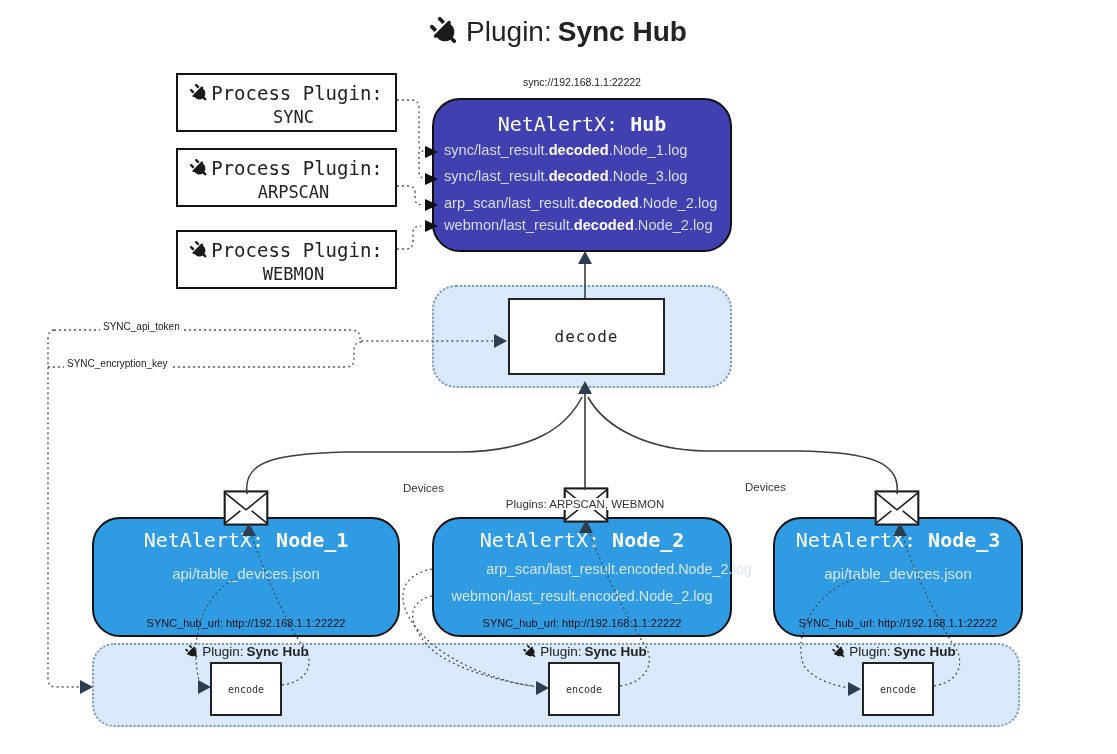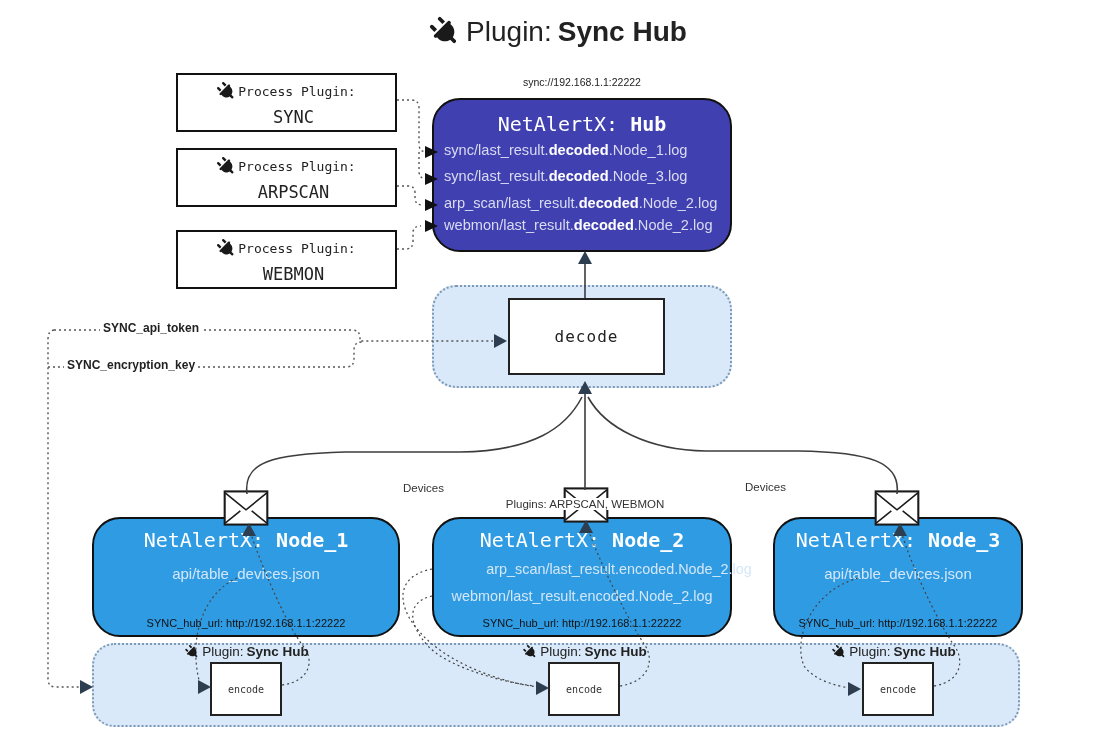--- a/index.html
+++ b/index.html
@@ -21,25 +21,25 @@
            border-radius:28px;box-sizing:border-box;z-index:10;}
   .hub-title{position:absolute;left:0;top:12px;width:100%;text-align:center;font-size:20px;color:#fff;}
   .hub-row{position:absolute;left:10px;width:292px;font-size:14.6px;color:#D9DBF2;white-space:nowrap;}
   .hub-row b{color:#ffffff;font-weight:700;}
   .hr1{top:42px;} .hr2{top:68px;} .hr3{top:95px;} .hr4{top:117px;}
 
   
   .pp-box{left:176px;width:221px;height:59px;background:#fff;border:2px solid #111;box-sizing:border-box;z-index:10;}
   .pp1{top:73px;} .pp2{top:148px;} .pp3{top:230px;}
   .pp-line1{position:absolute;left:0;top:7px;width:100%;display:flex;justify-content:center;align-items:center;
-            gap:2px;font-size:13px;color:#222;}
+            gap:2px;font-size:19px;color:#222;}
   .pp-line2{position:absolute;left:0;top:32px;width:100%;text-align:center;font-size:17px;color:#222;margin-left:7px;}
 
   
-  .cfg{z-index:60;font-size:12px;color:#222;background:#fff;padding:0 3px;white-space:nowrap;font-weight:bold;}
+  .cfg{z-index:60;font-size:10px;color:#222;background:#fff;padding:0 3px;white-space:nowrap;}
   .cfg-token{left:100px;top:321px;}
   .cfg-key{left:64px;top:358px;}
 
   
   .panel{background:#D9E9F9;border:2px dotted #7E99B5;box-sizing:border-box;z-index:1;}
   .decode-panel{left:432px;top:285px;width:300px;height:103px;border-radius:24px;}
   .decode-box{left:508px;top:298px;width:157px;height:77px;background:#fff;border:2px solid #222;
               box-sizing:border-box;display:flex;align-items:center;justify-content:center;
               font-size:16px;color:#222;z-index:10;letter-spacing:1px;}
 

